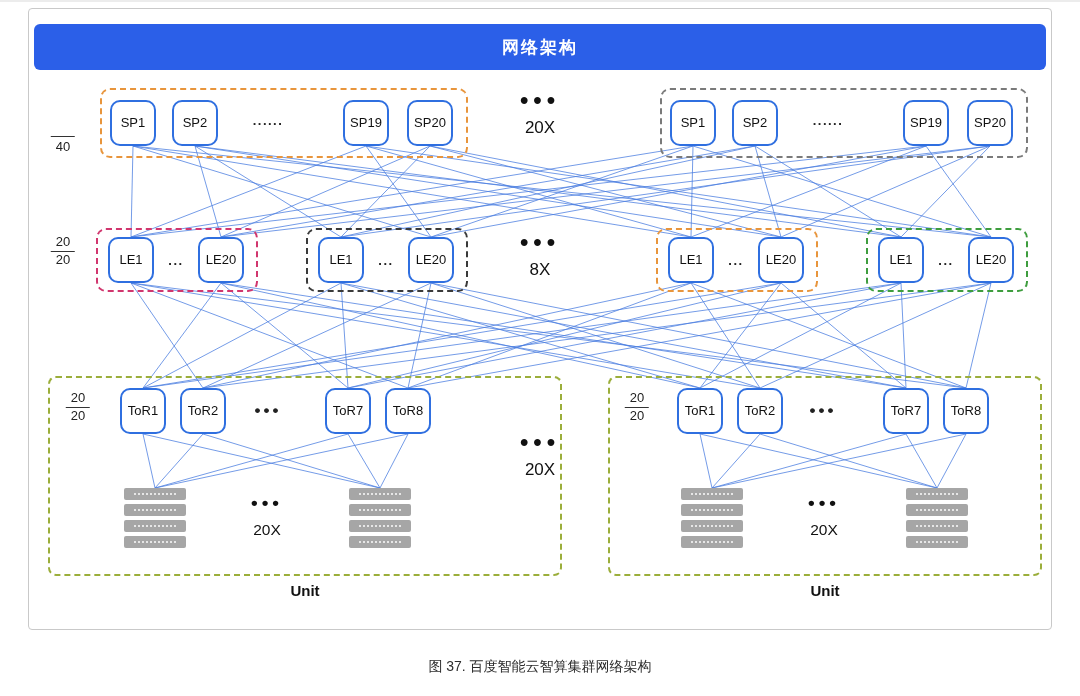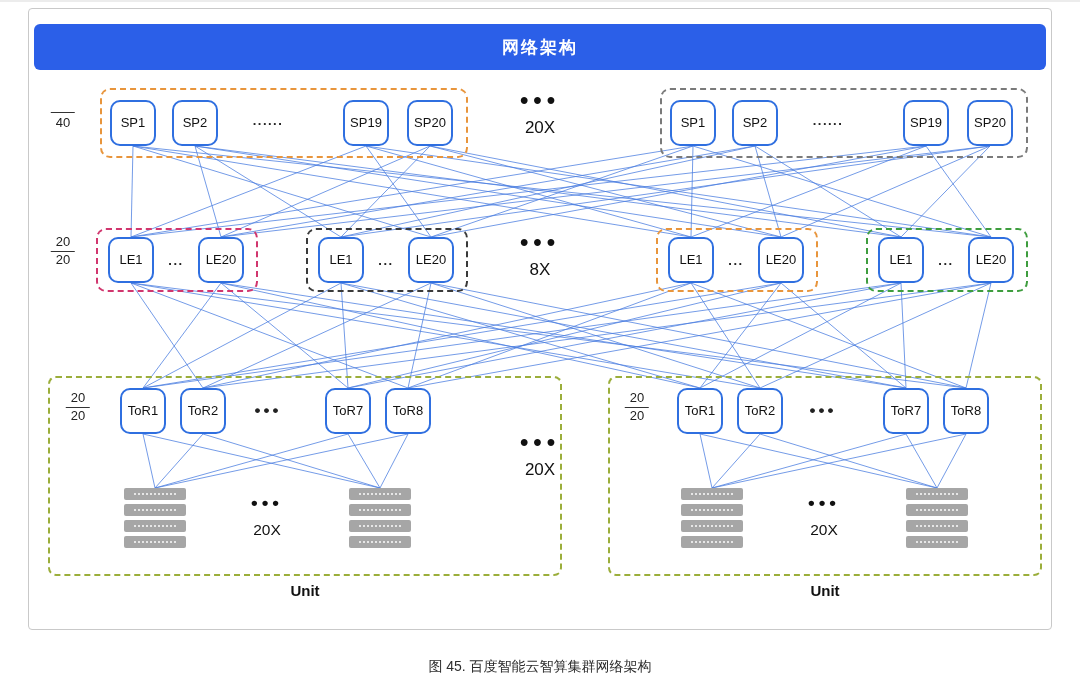--- a/index.html
+++ b/index.html
@@ -44,21 +44,21 @@
     color: #111; letter-spacing: 5px; z-index: 4; white-space: nowrap;
   }
   .cdots.sm { font-size: 19px; letter-spacing: 4px; }
   .mult { transform: translateX(-50%); font-size: 17px; font-weight: normal; color: #111; z-index: 4; }
   .mult.sm { font-size: 15.5px; }
   .frac {
     transform: translateX(-50%); text-align: center; font-size: 13px;
     color: #222; z-index: 4; line-height: 1.3;
   }
   .frac .top { display: block; padding: 0 5px; border-bottom: 1.6px solid #333; }
-  .frac .top.ob { border-bottom: none; border-top: 1.6px solid #333; padding-top: 2px; }
+  .frac .top.ob { border-bottom: none; border-top: 1.6px solid #333; padding-top: 2px; margin-top: 24px; }
   .frac .bot { display: block; padding: 0 5px; }
   .server-stack { width: 62px; z-index: 3; }
   .server-bar { height: 12px; background: var(--server-fill, #A6A6A6); border-radius: 2px; margin-bottom: 4px; overflow: hidden; }
   .server-bar .vent { width: 68%; margin: 5px auto 0; border-top: 2px dotted #e6e6e6; }
   .unit-label { transform: translateX(-50%); font-size: 15px; font-weight: bold; color: #111; z-index: 4; }
   .caption {
     position: absolute; left: 0; top: 658px; width: 100%;
     text-align: center; font-size: 14px; font-weight: 500; color: #2d2d2d; z-index: 2;
   }
 </style>
@@ -349,13 +349,13 @@
       </div>
       <div class="server-bar">
         <div class="vent"></div>
       </div>
     </div>
     <div class="cdots sm" style="left: 824px; top: 492px;">•••</div>
     <div class="mult sm" style="left: 824px; top: 521px;">20X</div>
     <div class="unit-label" style="left: 825px; top: 582px;">Unit</div>
   </div>
 
-<div class="caption">图 45. 百度智能云智算集群网络架构</div>
+<div class="caption">图 37. 百度智能云智算集群网络架构</div>
 
 </body></html>

